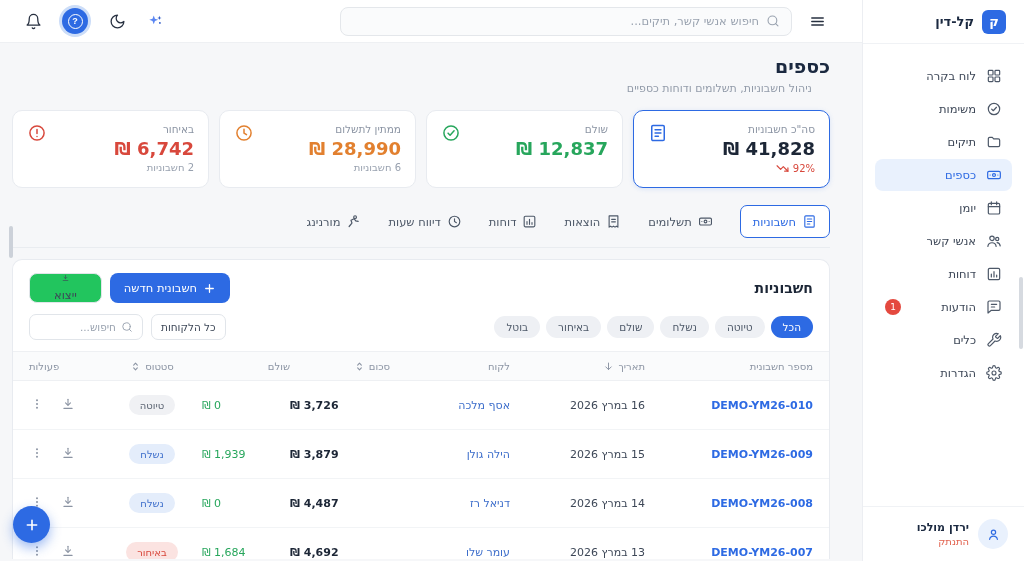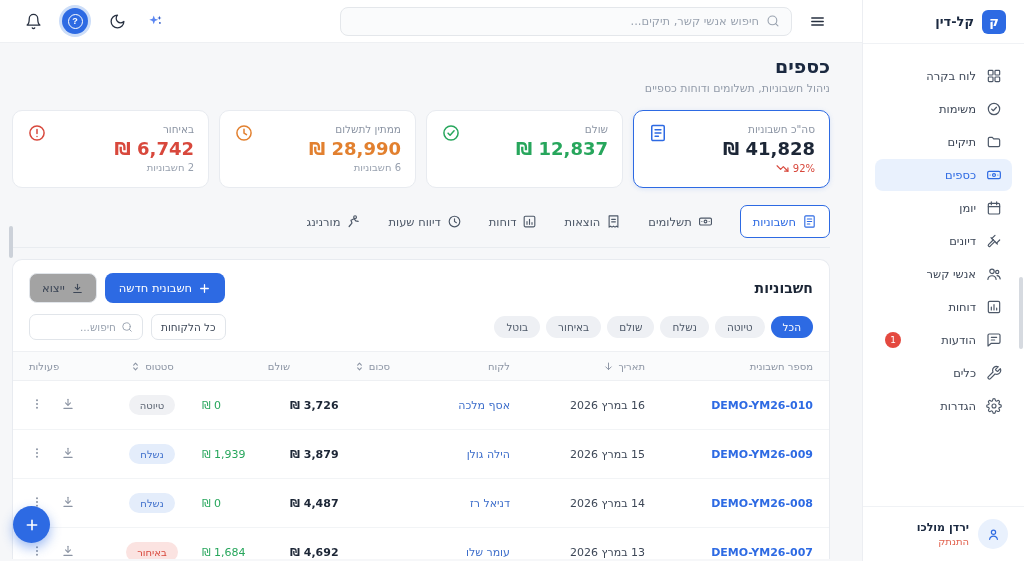--- a/index.html
+++ b/index.html
@@ -34,21 +34,21 @@
   .search-box input { flex:1; border:none; outline:none; background:transparent; font-family:inherit; font-size:11.5px; color:#3d4757; }
   .search-box input::placeholder { color:#9aa3b0; }
   .spacer { flex:1; }
   .help-btn { width:26px; height:26px; border-radius:50%; background:#2d6ae3; border:none; box-shadow:0 0 0 3px #ccddf8; display:flex; align-items:center; justify-content:center; cursor:pointer; margin:0 4px; }
   .help-ring { width:15px; height:15px; border:1.3px solid #fff; border-radius:50%; color:#fff; font-size:9px; font-weight:bold; display:flex; align-items:center; justify-content:center; }
   .sparkles { color:#4a7cf0; }
 
   
   .content { flex:1; padding:12px 32px 0 12px; position:relative; overflow:hidden; }
   .page-title { font-size:19px; font-weight:bold; color:#1b2940; }
-  .page-sub { font-size:11px; color:#939caa; margin:5px 0 15px; }
+  .page-sub { font-size:11px; color:#939caa; margin:5px 18px 15px; }
 
   .cards { display:grid; grid-template-columns:repeat(4,1fr); gap:10px; }
   .card { background:#fff; border:1px solid #e8ebf0; border-radius:10px; padding:12px 14px; height:78px; display:flex; justify-content:space-between; cursor:pointer; }
   .card.selected { border:1.5px solid #2d6ae3; box-shadow:0 1px 5px rgba(45,106,227,.15); }
   .card-texts { display:flex; flex-direction:column; gap:3px; }
   .card-label { font-size:10.5px; color:#8b94a3; }
   .card-value { font-size:18px; font-weight:bold; color:#1c2636; }
   .money { direction:ltr; unicode-bidi:isolate; }
   .card-value.green { color:#27a65c; } .card-value.orange { color:#e2802f; } .card-value.red { color:#d8483c; }
   .card-sub { font-size:10px; color:#98a1af; }
@@ -64,21 +64,21 @@
 
   
   .panel { background:#fff; border:1px solid #e8ebf0; border-bottom:none; border-radius:10px 10px 0 0; margin-top:11px; height:300px; overflow:hidden; }
   .panel-head { padding:13px 16px 11px; display:flex; flex-direction:column; gap:11px; }
   .head-row { display:flex; align-items:center; }
   .panel-title { font-size:14px; font-weight:bold; color:#1c2636; }
   .head-actions { margin-inline-start:auto; display:flex; gap:8px; }
   .btn { height:30px; border-radius:8px; font-size:11.5px; font-family:inherit; display:flex; align-items:center; gap:6px; cursor:pointer; }
   .btn .ic { width:13px; height:13px; }
   .btn-primary { background:#2d6ae3; border:none; color:#fff; padding:0 14px; }
-  .btn-outline { background:#a3a3a3; border:1px solid #e1e5ea; color:#3d4757; padding:0 12px; }
+  .btn-outline { background:#22c55e; border:1px solid #e1e5ea; color:#3d4757; padding:0 24px;flex-direction:column; }
   .chips { display:flex; gap:6px; }
   .chip { height:22px; padding:0 12px; border-radius:12px; background:#eef0f4; color:#4d5868; font-size:10.5px; display:flex; align-items:center; border:none; font-family:inherit; cursor:pointer; }
   .chip.active { background:#2d6ae3; color:#fff; }
   .head-filters { margin-inline-start:auto; display:flex; gap:8px; }
   .client-select { height:26px; border:1px solid #e1e5ea; border-radius:7px; padding:0 9px; font-size:10.5px; color:#3d4757; display:flex; align-items:center; background:#fff; font-family:inherit; cursor:pointer; }
   .mini-search { width:114px; height:26px; border:1px solid #e1e5ea; border-radius:7px; display:flex; align-items:center; gap:5px; padding:0 9px; color:#9aa3b0; background:#fff; }
   .mini-search .ic { width:12px; height:12px; flex-shrink:0; }
   .mini-search input { flex:1; min-width:0; border:none; outline:none; background:transparent; font-family:inherit; font-size:10.5px; }
   .mini-search input::placeholder { color:#9aa3b0; }
 
@@ -306,26 +306,20 @@
           <svg class="ic">
             <use href="#i-banknote"></use>
           </svg>
           <span>כספים</span>
         </div>
       <div class="nav-item">
           <svg class="ic">
             <use href="#i-calendar"></use>
           </svg>
           <span>יומן</span>
-        </div>
-      <div class="nav-item">
-          <svg class="ic">
-            <use href="#i-gavel"></use>
-          </svg>
-          <span>דיונים</span>
         </div>
       <div class="nav-item">
           <svg class="ic">
             <use href="#i-users"></use>
           </svg>
           <span>אנשי קשר</span>
         </div>
       <div class="nav-item">
           <svg class="ic">
             <use href="#i-chart-square"></use>

